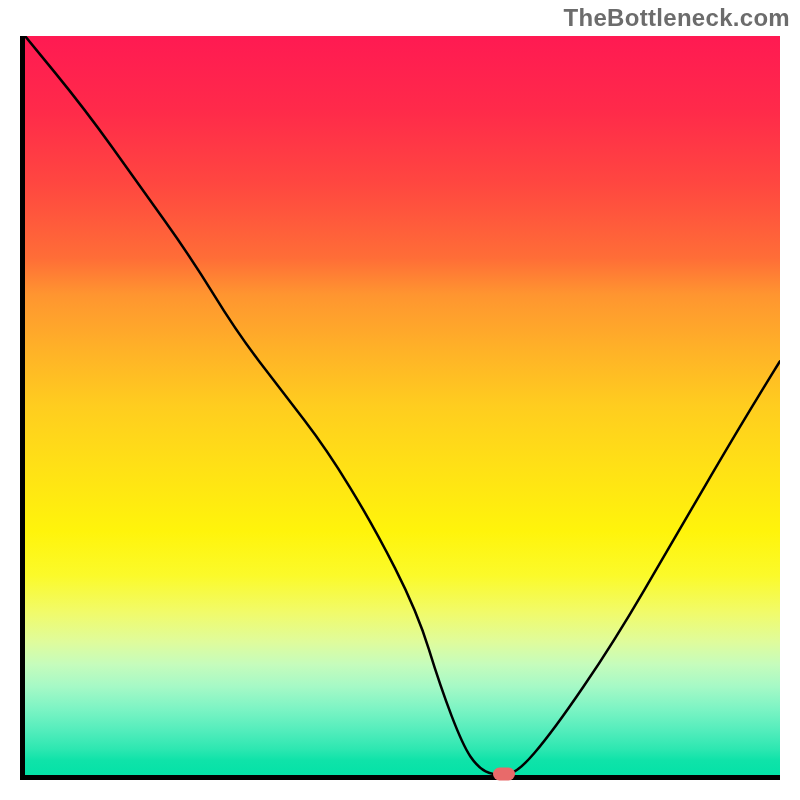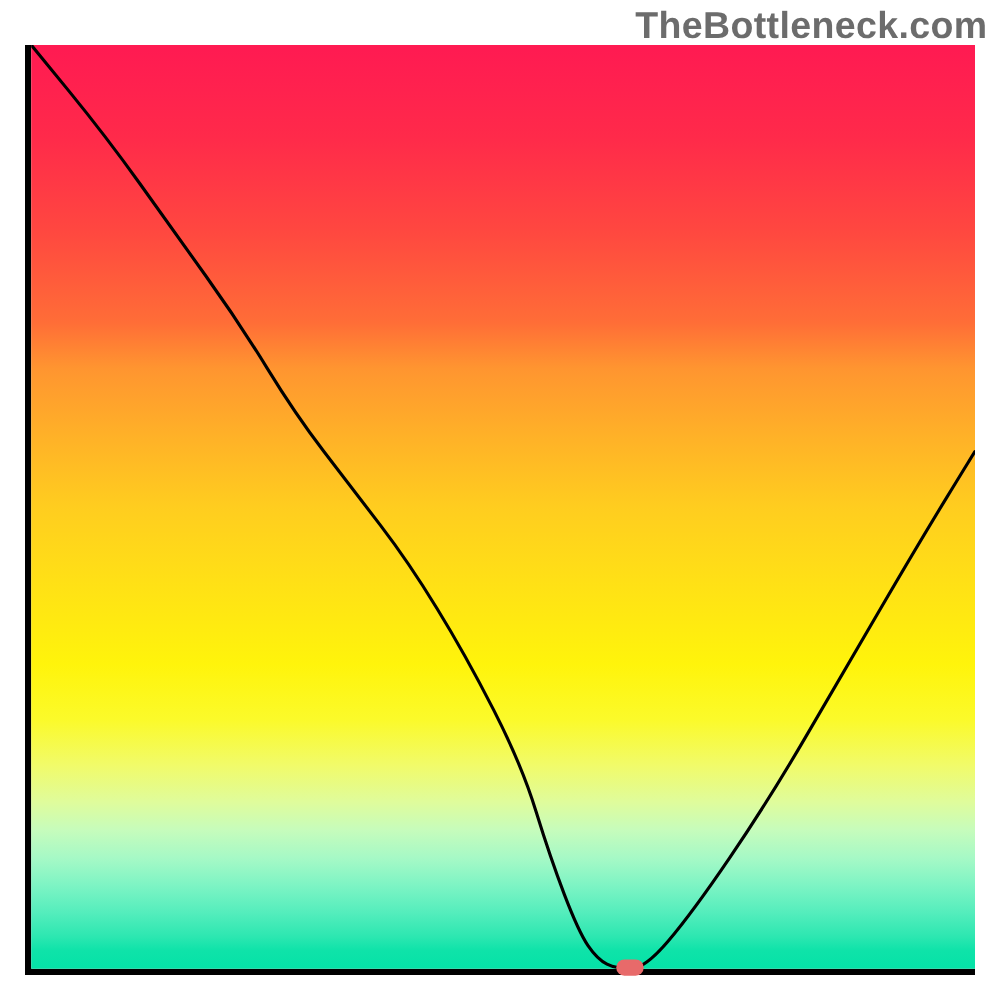--- a/index.html
+++ b/index.html
@@ -12,21 +12,21 @@
   }
   .wrap {
     position: relative;
     width: 800px;
     height: 800px;
   }
   .watermark {
     position: absolute;
     top: 4px;
     right: 10px;
-    font-size: 30px;
+    font-size: 24px;
     font-weight: 600;
     color: #6c6c6c;
     letter-spacing: 0.3px;
     z-index: 5;
   }
   .plot-box {
     position: absolute;
     left: 20px;
     top: 36px;
     width: 760px;

